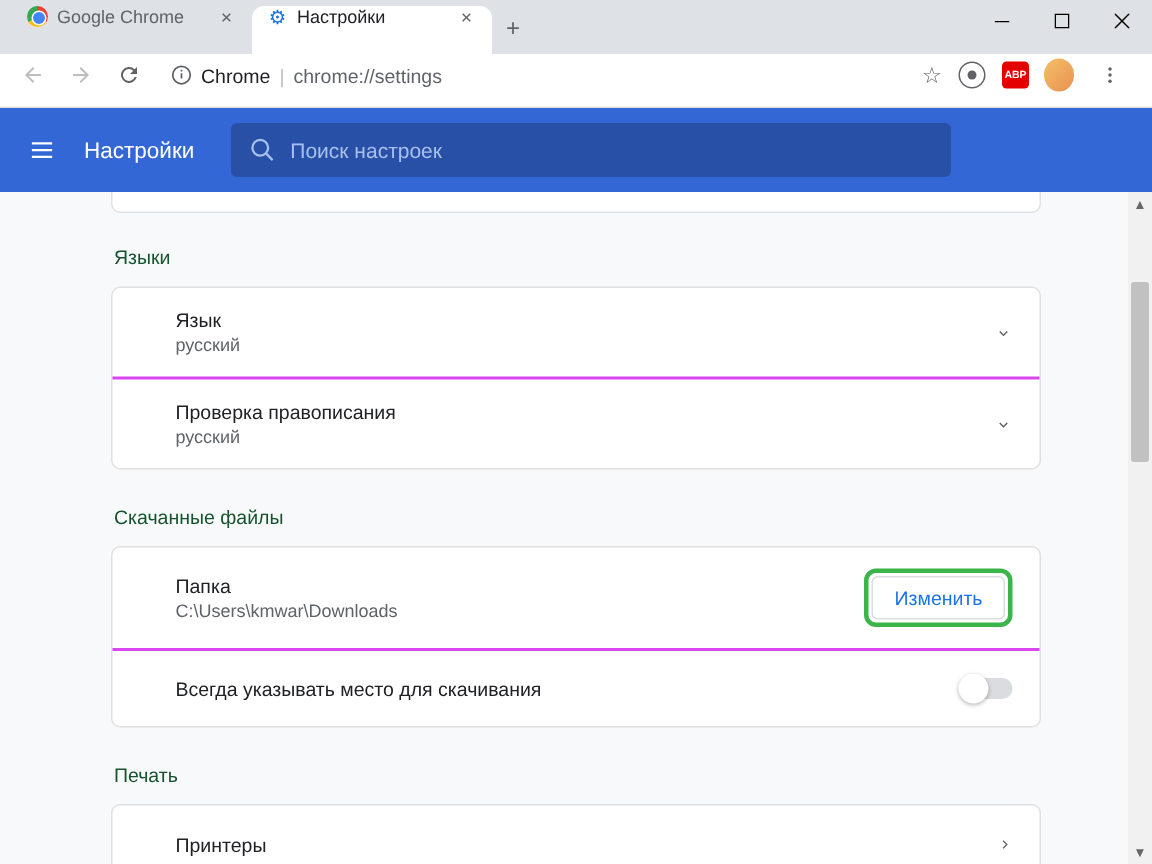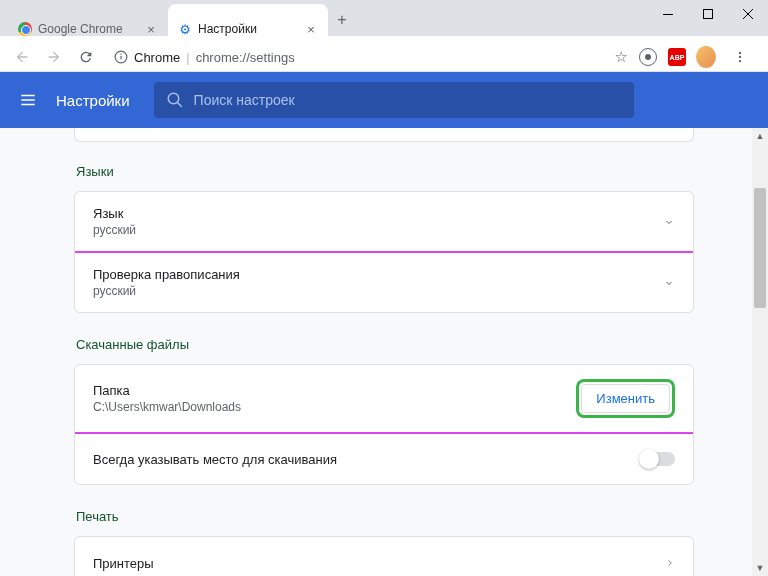--- a/index.html
+++ b/index.html
@@ -1,28 +1,28 @@
 <!DOCTYPE html>
 <html><head>
 <meta charset="utf-8">
 <style>
 * { margin: 0; padding: 0; box-sizing: border-box; font-family: 'Segoe UI', Arial, sans-serif; }
 body { width: 768px; height: 576px; background: #fff; overflow: hidden; position: relative; }
 
 .titlebar { height: 36px; background: #dee1e6; display: flex; align-items: flex-end; position: relative; }
 .tabs { display: flex; height: 32px; margin-left: 8px; }
-.tab { display: flex; align-items: flex-end; gap: 6px; padding: 0 10px; height: 32px; min-width: 160px; border-radius: 8px 8px 0 0; font-size: 12px; color: #5f6368; position: relative; }
+.tab { display: flex; align-items: flex-start; gap: 6px; padding: 0 10px; height: 32px; min-width: 160px; border-radius: 8px 8px 0 0; font-size: 12px; color: #5f6368; position: relative; }
 .tab.active { background: #fff; color: #202124; }
 .tab-icon { width: 14px; height: 14px; display: flex; align-items: center; justify-content: center; }
 .tab-close { width: 14px; height: 14px; margin-left: auto; font-size: 13px; color: #5f6368; cursor: pointer; display: flex; align-items: center; justify-content: center; }
 .newtab { width: 28px; height: 28px; display: flex; align-items: center; justify-content: center; font-size: 16px; color: #5f6368; cursor: pointer; margin-bottom: 2px; }
 .window-controls { position: absolute; right: 0; top: 0; display: flex; }
 .win-btn { width: 40px; height: 28px; display: flex; align-items: center; justify-content: center; cursor: pointer; }
 
-.addrbar { height: 36px; background: #fff; display: flex; align-items: flex-end; padding: 0 8px; gap: 4px; border-bottom: 1px solid #e0e0e0; }
+.addrbar { height: 36px; background: #fff; display: flex; align-items: flex-start; padding: 0 8px; gap: 4px; border-bottom: 1px solid #e0e0e0; }
 .nav-btn { width: 28px; height: 28px; display: flex; align-items: center; justify-content: center; cursor: pointer; color: #5f6368; border-radius: 50%; }
 .nav-btn.disabled { color: #bdbdbd; }
 .addr-field { flex: 1; height: 28px; display: flex; align-items: center; padding: 0 10px; font-size: 13px; color: #5f6368; gap: 6px; }
 .addr-chrome { color: #202124; }
 .addr-sep { color: #bdbdbd; }
 .ext-icons { display: flex; gap: 10px; align-items: center; padding: 0 6px; }
 .ext-icon { width: 20px; height: 20px; display: flex; align-items: center; justify-content: center; }
 
 .app-header { height: 56px; background: #3367d6; display: flex; align-items: center; padding: 0 16px; gap: 16px; }
 .menu-btn { width: 24px; height: 24px; display: flex; align-items: center; justify-content: center; cursor: pointer; }
@@ -31,21 +31,21 @@
 .search-input { flex: 1; background: transparent; border: none; outline: none; color: #f0abfc; font-size: 14px; }
 .search-input::placeholder { color: #a8c0ee; }
 
 .content { height: calc(576px - 36px - 36px - 56px); overflow-y: auto; background: #f8f9fa; position: relative; }
 .content-inner { width: 620px; margin: 0 auto; padding-bottom: 20px; }
 .card-stub { height: 14px; background: #fff; border: 1px solid #e0e0e0; border-top: none; border-radius: 0 0 6px 6px; margin-bottom: 22px; }
 .section-title { font-size: 13px; color: #14532d; font-weight: 500; margin: 0 0 12px 2px; }
 .card { background: #fff; border: 1px solid #e0e0e0; border-radius: 6px; margin-bottom: 24px; }
 .row { display: flex; align-items: center; padding: 14px 18px; min-height: 52px; }
 .row + .row { border-top: 2px solid #d946ef; }
-.row-text { flex: 1; }
+.row-text { flex: 1; margin-left: 24px; }
 .row-label { font-size: 13px; color: #202124; }
 .row-sub { font-size: 12px; color: #5f6368; margin-top: 2px; }
 .row-action { display: flex; align-items: center; justify-content: center; }
 .chevron { color: #5f6368; }
 .change-btn { padding: 6px 14px; border: 1px solid #dadce0; border-radius: 4px; background: #fff; color: #1a73e8; font-size: 13px; cursor: pointer; }
 .change-highlight { border: 3px solid #3bb54a; border-radius: 8px; padding: 2px; }
 .toggle { width: 34px; height: 14px; background: #dadce0; border-radius: 10px; position: relative; }
 .toggle::after { content: ''; position: absolute; left: -2px; top: -3px; width: 20px; height: 20px; background: #fff; border-radius: 50%; box-shadow: 0 1px 3px rgba(0,0,0,0.3); }
 
 .scrollbar { position: absolute; right: 0; top: 0; width: 16px; height: 100%; background: #f1f1f1; }

